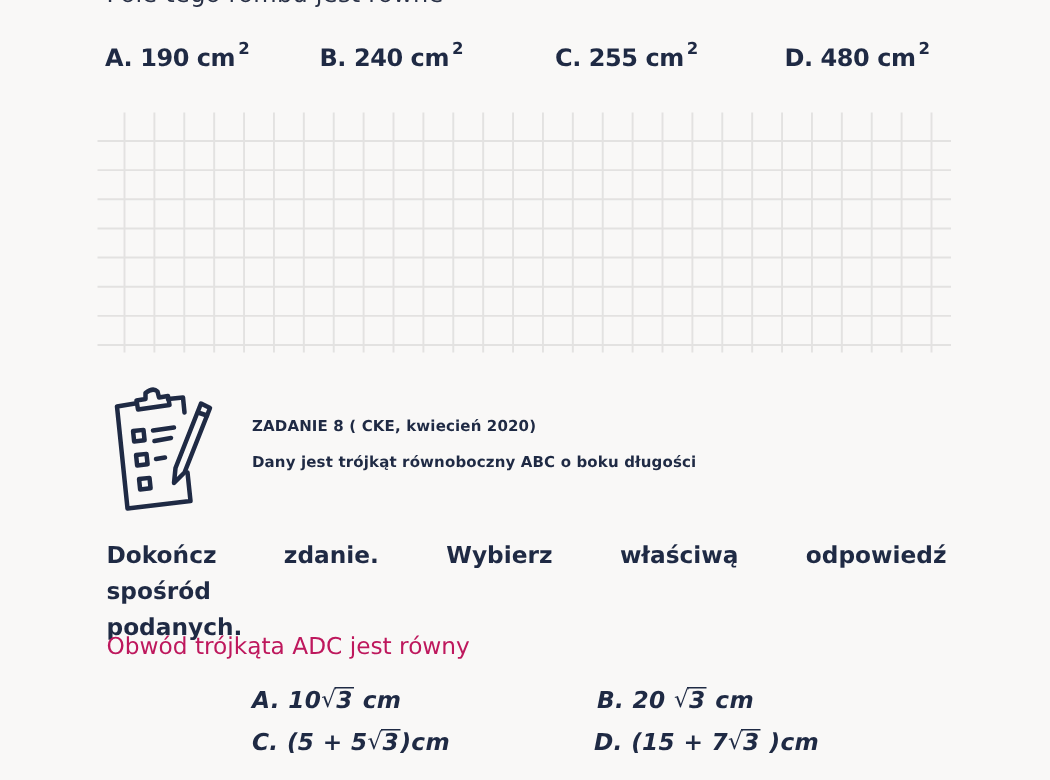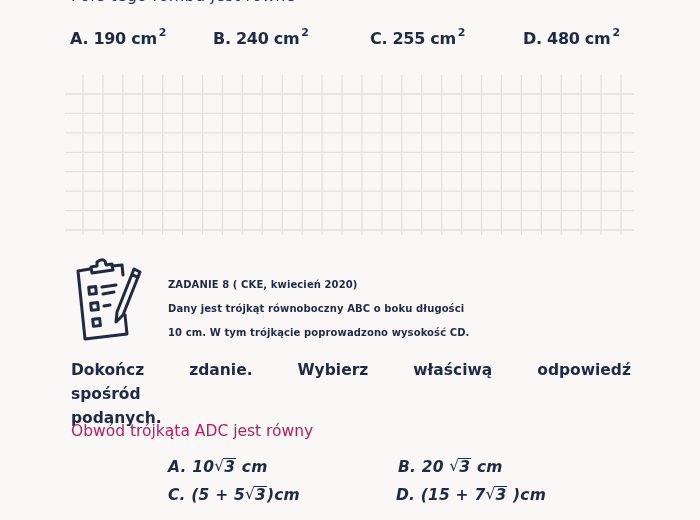--- a/index.html
+++ b/index.html
@@ -87,21 +87,20 @@
     <path d="M31 37 L42 35"></path>
     <path d="M32 49 L38 48"></path>
     <path d="M62 12 L45 55 L44 65 L51 58 L68 15 Z"></path>
     <path d="M60 18 L66 20"></path>
   </g>
 </svg>
 
 <div class="abs task-block">
   <div>ZADANIE 8 ( CKE, kwiecień 2020)</div>
   <div>Dany jest trójkąt równoboczny ABC o boku długości</div>
-  <div>10 cm. W tym trójkącie poprowadzono wysokość CD.</div>
 </div>
 
 <div class="abs instr">
   <div>Dokończ zdanie. Wybierz właściwą odpowiedź spośród</div>
   <div class="l2">podanych.</div>
 </div>
 
 <div class="abs question">Obwód trójkąta ADC jest równy</div>
 
 <div class="abs ans" style="left:168px; top:458px">

